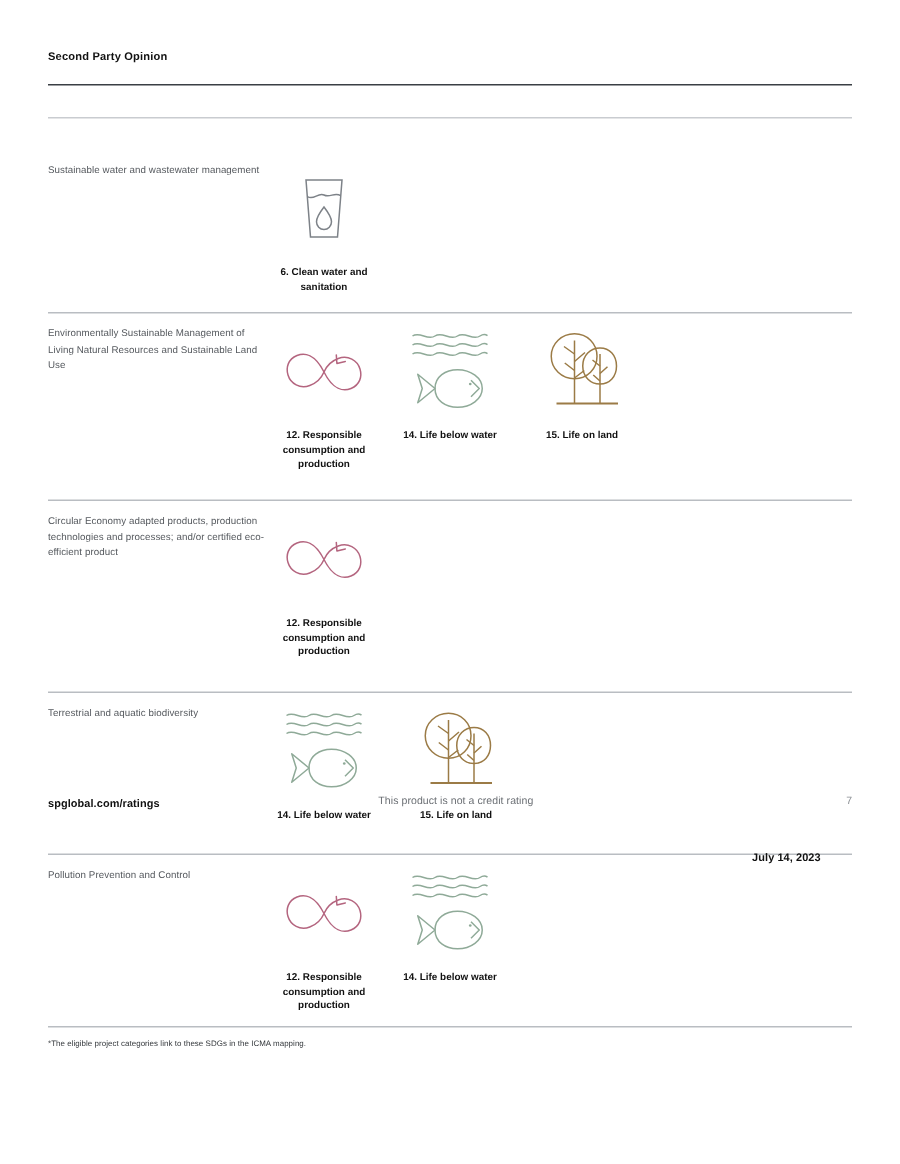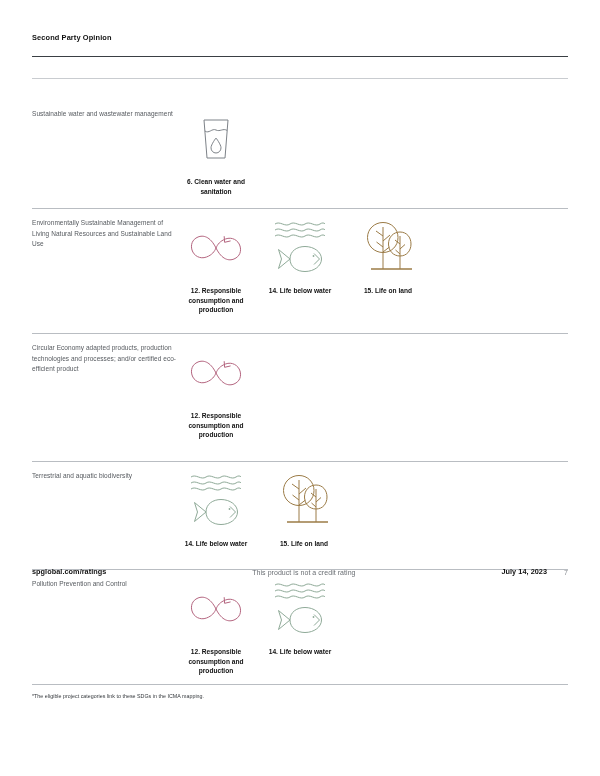--- a/index.html
+++ b/index.html
@@ -77,31 +77,31 @@
     font-size:5.3px;
     color:#33373b;
     padding-top:8px;
     letter-spacing:0.03px;
   }
   .footer {
     position:absolute;
     left:32px; right:32px;
     bottom:36px;
     display:flex;
-    align-items:flex-end;
+    align-items:flex-start;
   }
   .footer-left { font-size:7.3px; font-weight:bold; color:#111; letter-spacing:0.05px; }
   .footer-center {
     flex:1;
     text-align:center;
     font-size:7px;
     color:#6a6e73;
     letter-spacing:0.05px;
   }
-  .footer-date { font-size:7.3px; font-weight:bold; color:#111; letter-spacing:0.05px; }
+  .footer-date { font-size:7.3px; font-weight:bold; color:#111; letter-spacing:0.05px;margin-top:36px; }
   .footer-page { font-size:7px; color:#8b8f94; margin-left:17px; }
 </style>
 </head>
 <body>
 
 <div class="page">
 
   <div class="doc-header">Second Party Opinion</div>
   <div class="rule-dark"></div>
   <div style="height:21px"></div>

